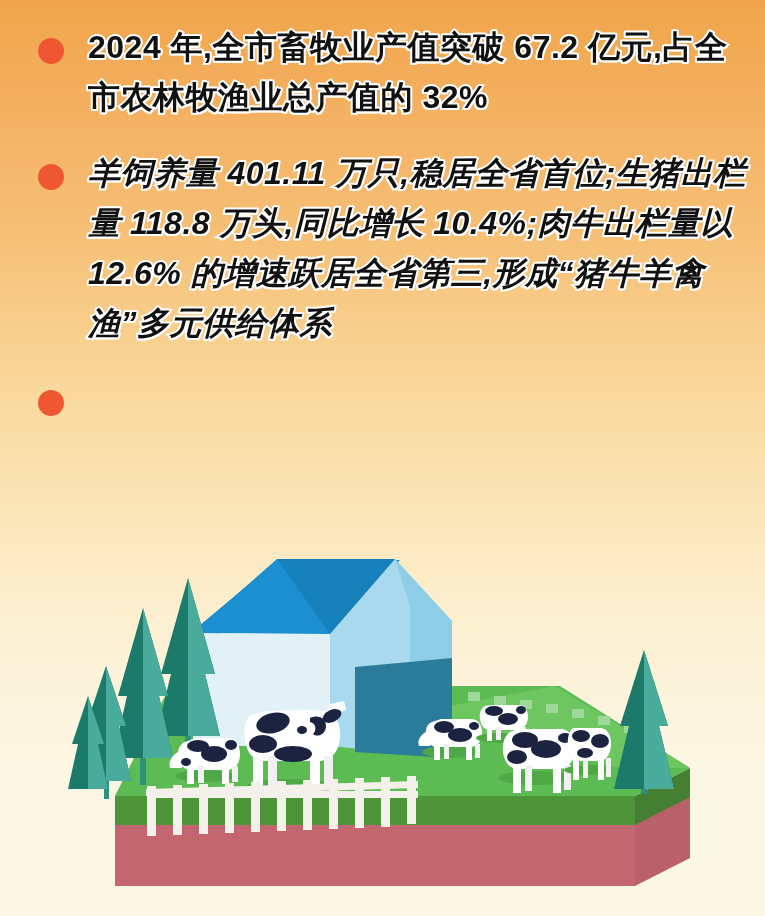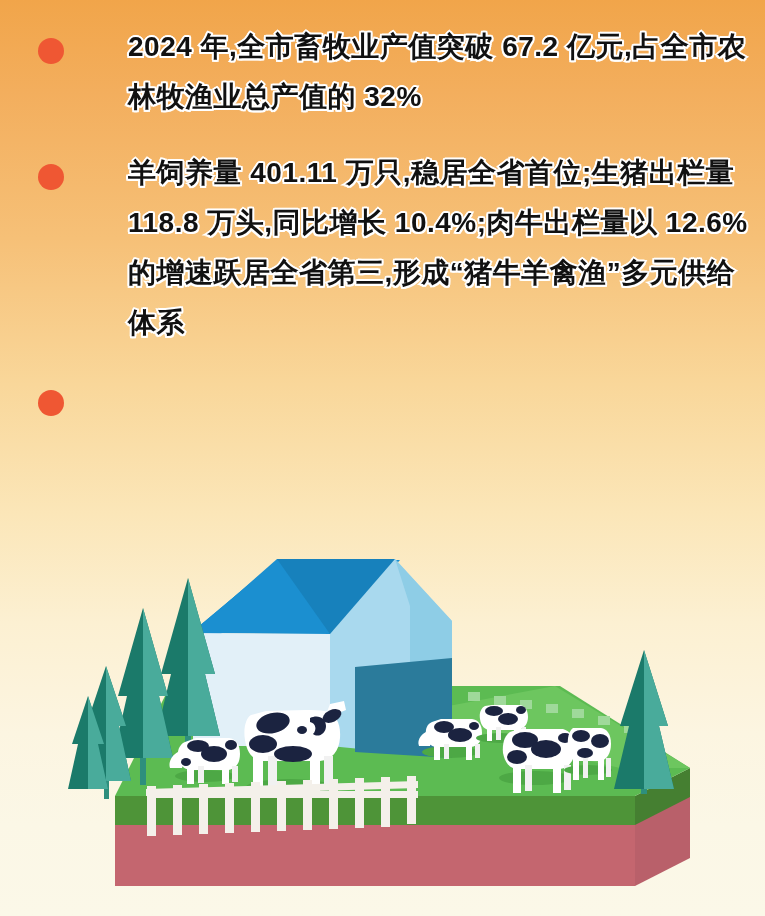--- a/index.html
+++ b/index.html
@@ -54,31 +54,30 @@
     width: 26px;
     height: 26px;
     border-radius: 50%;
     background: #ef5733;
   }
 
   .bullet-text {
     display: block;
     font-family: "Liberation Sans", "DejaVu Sans", sans-serif;
     font-weight: bold;
-    font-size: 28px;
+    font-size: 32px;
     line-height: 50px;
     letter-spacing: 0.5px;
     color: #111111;
     -webkit-text-stroke: 3px #ffffff;
     paint-order: stroke fill;
     text-shadow:
        2px 0 0 #fff, -2px 0 0 #fff, 0 2px 0 #fff, 0 -2px 0 #fff,
        1.5px 1.5px 0 #fff, -1.5px 1.5px 0 #fff,
        1.5px -1.5px 0 #fff, -1.5px -1.5px 0 #fff;
-    margin-left: 40px;
   }
 
   
   #illustration {
     position: absolute;
     left: 0;
     bottom: 0;
     width: 765px;
     height: 370px;
   }
@@ -86,21 +85,21 @@
 </head>
 <body>
 
 <div id="poster">
 
   <ul class="bullet-list">
     <li class="bullet-item" style="margin-top:22px;">
       <span class="bullet-dot"></span>
       <span class="bullet-text">2024 年,全市畜牧业产值突破 67.2 亿元,占全市农林牧渔业总产值的 32%</span>
     </li>
-    <li class="bullet-item" style="margin-top:26px;">
+    <li class="bullet-item" style="margin-top:26px;font-style:italic;">
       <span class="bullet-dot"></span>
       <span class="bullet-text">羊饲养量 401.11 万只,稳居全省首位;生猪出栏量 118.8 万头,同比增长 10.4%;肉牛出栏量以 12.6% 的增速跃居全省第三,形成“猪牛羊禽渔”多元供给体系</span>
     </li>
     <li class="bullet-item" style="margin-top:22px;">
       <span class="bullet-dot"></span>
     </li>
   </ul>
 
   <svg id="illustration" viewBox="0 0 765 370" preserveAspectRatio="none">
 

